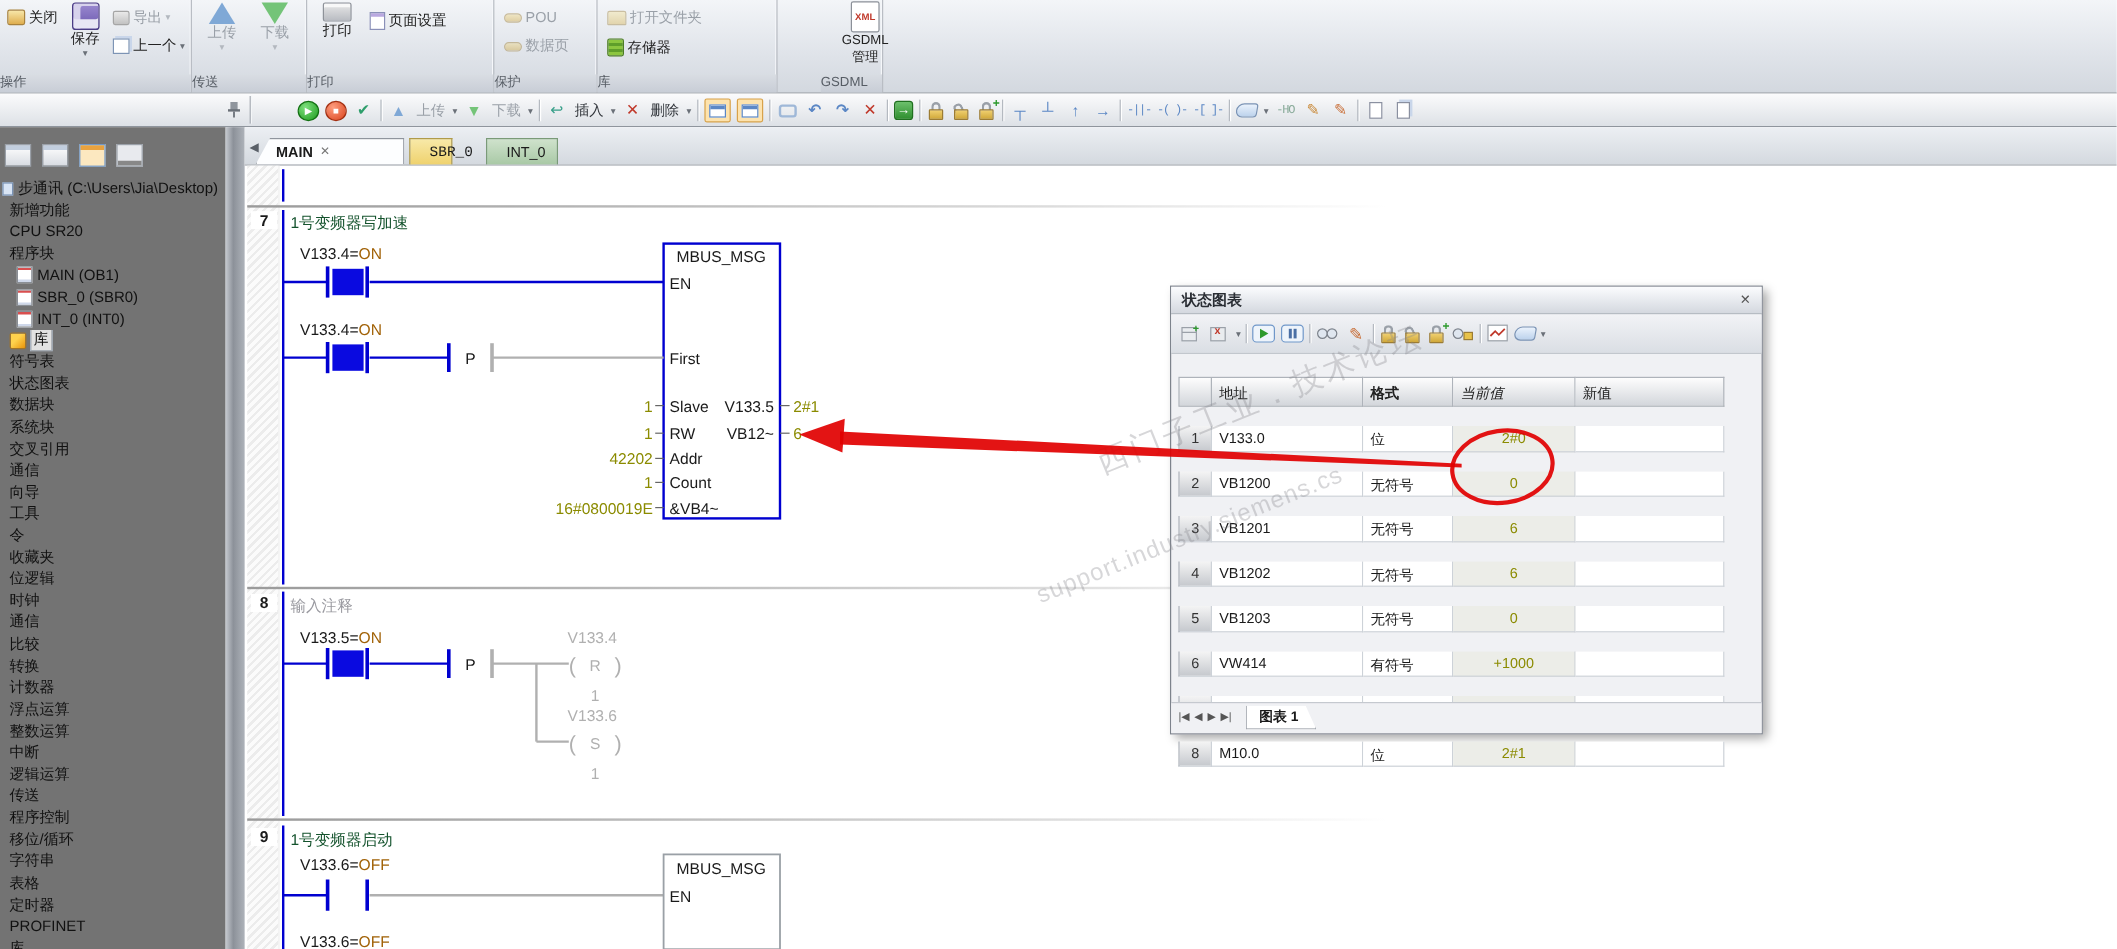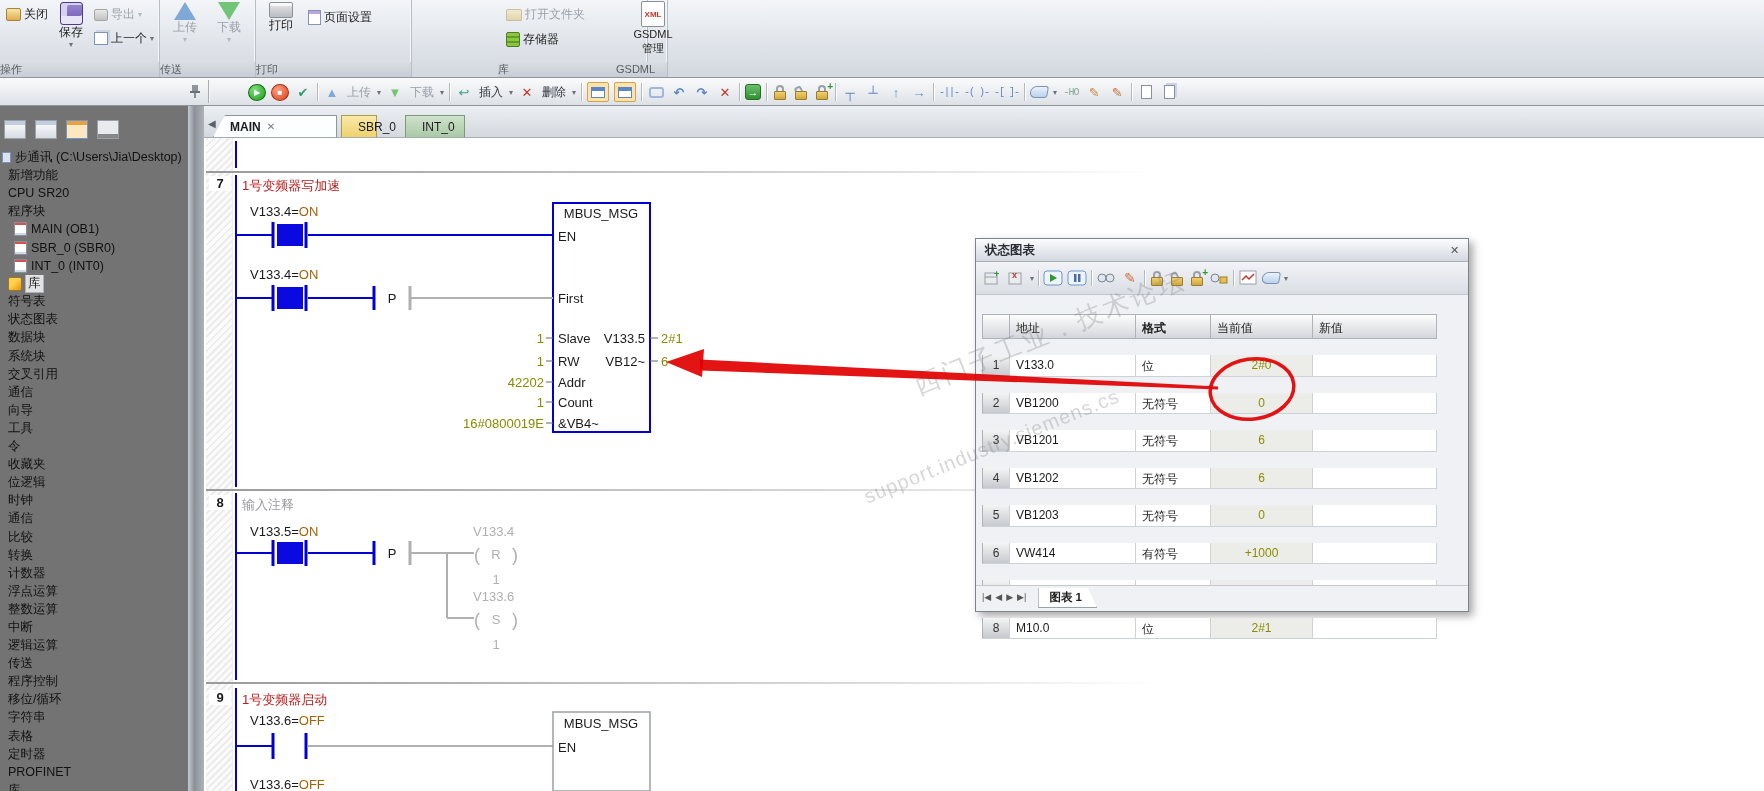--- a/index.html
+++ b/index.html
@@ -102,32 +102,32 @@
 
   
   .editor { position:absolute; left:204px; top:106px; width:1560px; height:685px; background:#fff; }
   .tabstrip { position:absolute; left:0; top:0; width:100%; height:32px;
     background:linear-gradient(#eceff3,#d4d9df); border-bottom:1px solid #a6abb2; }
   .chev { position:absolute; left:4px; top:12px; font-size:10px; color:#5a6068; }
   .tab { position:absolute; bottom:0; height:22px; display:flex; align-items:center; gap:6px;
     padding:0 10px 0 16px; font-size:12px; border:1px solid #8f959d; border-bottom:none; }
   .tab.main { left:9px; width:124px; background:#fdfeff; font-weight:bold;
     clip-path:polygon(12px 0,100% 0,100% 100%,0 100%); }
-  .tab.sbr { left:137px; width:36px; background:linear-gradient(#f8e9a8,#efd26e); border-color:#b09b4a; }
+  .tab.sbr { left:137px; width:36px; background:linear-gradient(#f8e9a8,#efd26e); border-color:#b09b4a;font-family:Liberation Mono, monospace; }
   .tab.int { left:201px; width:60px; background:linear-gradient(#cfe2cc,#a9c9a6); border-color:#7a9a78; }
   .tabclose { font-size:10px; color:#777; font-weight:normal; }
   .gutter { position:absolute; left:2px; top:32px; width:27px; bottom:0;
     background:repeating-linear-gradient(135deg,#ececec 0 2px,#fbfbfb 2px 5px); border-right:1px solid #eee; }
 
   .net-divider { position:absolute; height:2px; width:950px; left:206px; z-index:2;
     background:linear-gradient(to right,#9a9a9a,#dcdcdc 70%,rgba(255,255,255,0)); }
   .net-num { position:absolute; left:209px; width:22px; z-index:2; text-align:center; font-weight:bold;
     font-size:13px; background:#fff; }
   .net-comment { position:absolute; z-index:2; font-size:13px; white-space:nowrap; }
-  .net-comment.green { color:#b91c1c; }
+  .net-comment.green { color:#14532d; }
   .net-comment.graytxt { color:#9a9aa0; }
   .c-label { position:absolute; z-index:2; font-size:13px; white-space:nowrap; color:#1a1a1a; }
   .c-label .state { color:#a16207; }
   .c-label.dim { color:#b0b0b0; }
 
   #ladder { position:absolute; left:0; top:0; z-index:2; pointer-events:none; }
   #ladder text { font-family:"Liberation Sans","DejaVu Sans",sans-serif; font-size:13px; fill:#1a1a1a; }
   #ladder .tv { fill:#8b8b00; }
   #ladder .dimt { fill:#b0b0b0; }
   .wb { stroke:#0000d0; stroke-width:2; }
@@ -158,21 +158,21 @@
     font-size:12px; color:#222; padding:5px 0 0 6px; }
   .sw-hcell:first-child { border-left:1px solid #aeb3ba; }
   .sw-cell { height:21.5px; border-right:1px solid #cdd2d8; border-bottom:1px solid #cdd2d8;
     font-size:12px; padding:3px 0 0 6px; background:#fff; overflow:hidden; }
   .c-num { width:28px; background:linear-gradient(#f4f4f4,#c6c9ce); border-left:1px solid #aeb3ba;
     text-align:center; padding-left:0; color:#333; }
   .c-addr { width:126px; }
   .c-fmt  { width:75px; }
   .c-cur  { width:102px; background:#ecede8; text-align:center; padding-left:0; color:#8b8b00; }
   .c-new  { width:124px; }
-  .h-num { width:28px; } .h-addr { width:126px; } .h-fmt { width:75px;font-weight:bold; } .h-cur { width:102px; } .h-new { width:124px; }
+  .h-num { width:28px; } .h-addr { width:126px; } .h-fmt { width:75px;font-weight:bold; } .h-cur { width:102px;font-style:italic; } .h-new { width:124px; }
   .sw-foot { position:absolute; left:0; right:0; bottom:0; height:26px; background:#f0f1f4;
     border-top:1px solid #c5c9cf; display:flex; align-items:flex-start; padding:2px 0 0 6px; }
   .sw-nav { font-size:9px; color:#555; margin-right:4px; line-height:18px; }
   .sw-tabbtn { margin-left:8px; height:20px; padding:2px 14px 0 10px; background:#fff; border:1px solid #9aa0a8;
     border-top:none; font-size:11.5px; font-weight:bold;
     clip-path:polygon(0 0,calc(100% - 9px) 0,100% 100%,0 100%); }
 
   
   .wm { position:absolute; z-index:6; pointer-events:none; color:rgba(135,135,140,.33);
     white-space:nowrap; transform:rotate(-22deg); letter-spacing:3px; }
@@ -226,34 +226,45 @@
         <span class="ic ic-printer"></span>
         <span class="rtext">打印</span>
       </div>
       <div class="rbtn" style="left:52px;top:10px">
         <span class="ic ic-page"></span>
         <span class="rtext">页面设置</span>
       </div>
       <div class="rlabel">打印</div>
     </div>
 
+    <div class="rgroup" style="left:412px;width:86px">
+      <div class="rbtn gray" style="left:8px;top:8px">
+        <span class="ic ic-key"></span>
+        <span class="rtext">POU</span>
+      </div>
+      <div class="rbtn gray" style="left:8px;top:32px">
+        <span class="ic ic-key"></span>
+        <span class="rtext">数据页</span>
+      </div>
+      <div class="rlabel">保护</div>
+    </div>
 
     <div class="rgroup" style="left:498px;width:150px">
       <div class="rbtn gray" style="left:8px;top:8px">
         <span class="ic ic-folder"></span>
         <span class="rtext">打开文件夹</span>
       </div>
       <div class="rbtn" style="left:8px;top:32px">
         <span class="ic ic-battery"></span>
         <span class="rtext">存储器</span>
       </div>
       <div class="rlabel">库</div>
     </div>
 
-    <div class="rgroup" style="left:616px;width:52px">
+    <div class="rgroup" style="left:684px;width:52px">
       <div class="rbtn big" style="left:18px;top:1px">
         <span class="ic ic-xml">
             <span>XML</span>
           </span>
         <span class="rtext" style="font-size:11px">GSDML</span>
         <span class="rtext" style="font-size:11px">管理</span>
       </div>
       <div class="rlabel">GSDML</div>
     </div>
   </div>

